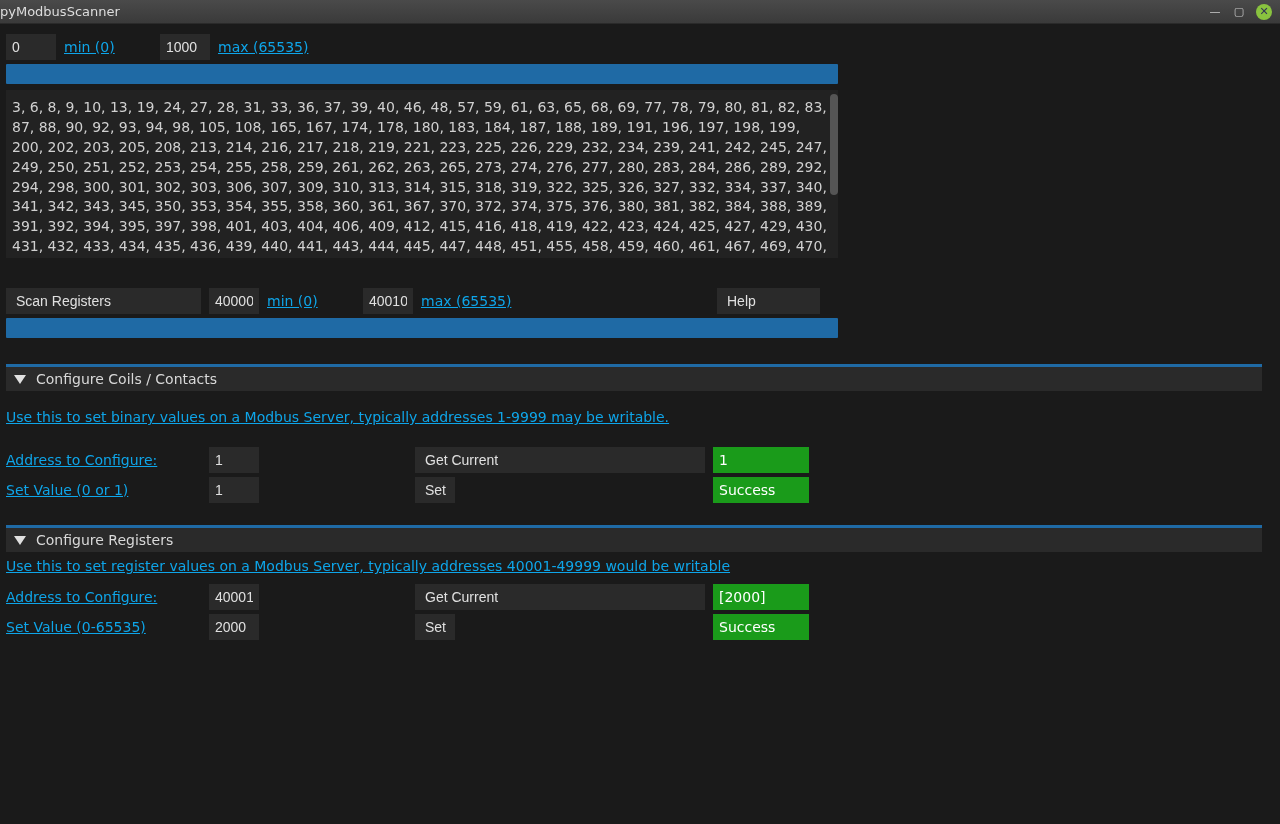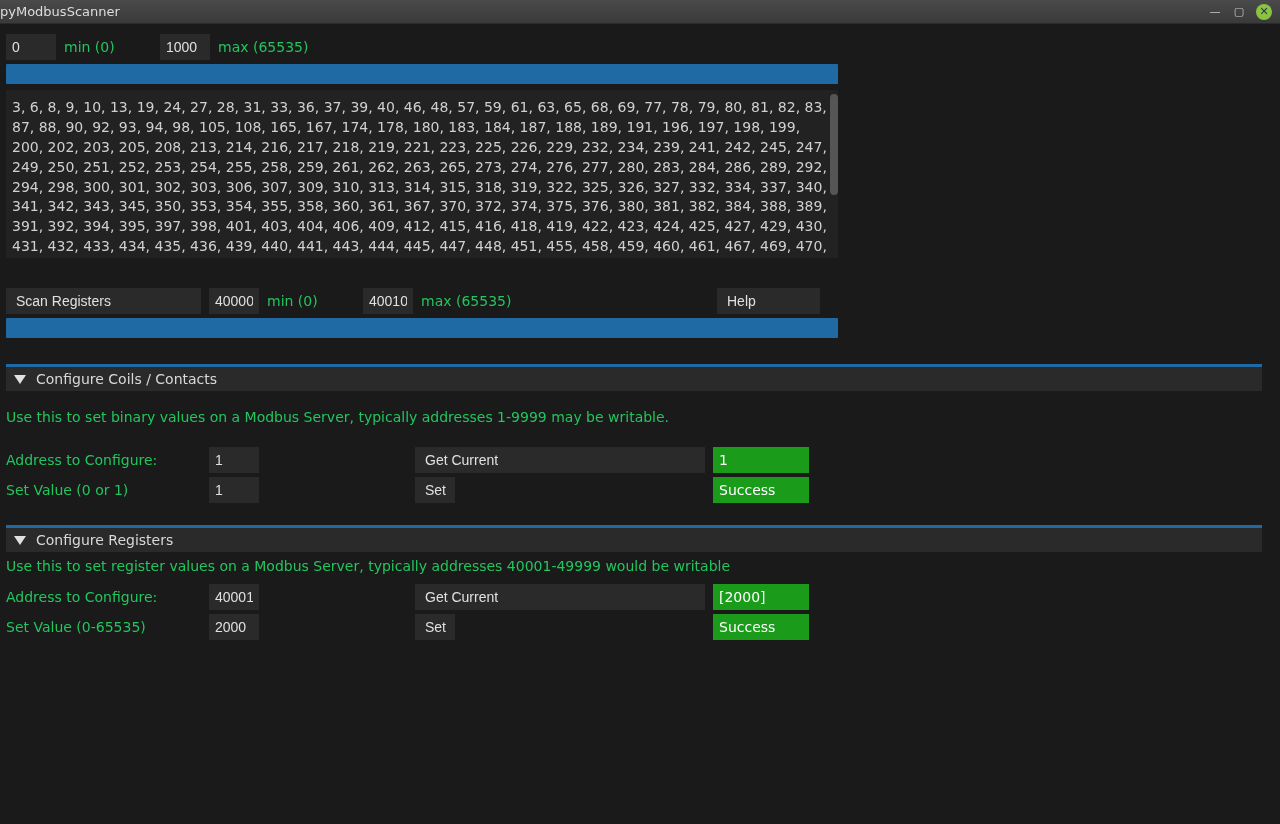--- a/index.html
+++ b/index.html
@@ -8,21 +8,21 @@
   .titlebar { height: 24px; background: linear-gradient(to bottom,#4a4a4a,#3a3a3a); display:flex; align-items:center; border-bottom:1px solid #2a2a2a; }
   .titlebar .title { flex:1; text-align:left; font-size:13px; color:#ddd; }
   .titlebar .ctrls { display:flex; gap:10px; padding-right:8px; align-items:center; }
   .ctrl { width:14px; height:14px; display:flex; align-items:center; justify-content:center; font-size:11px; color:#ccc; }
   .ctrl.close { width:16px; height:16px; border-radius:50%; background:#89c33f; color:#335; }
   
   .client { position:absolute; top:24px; left:0; right:0; bottom:0; background:#1a1a1a; padding:6px; overflow:hidden; }
   
   .btn { background:#2a2a2a; color:#e0e0e0; border:none; padding:5px 10px; font-size:14px; text-align:left; display:inline-flex; align-items:center; }
   .input { background:#2a2a2a; color:#e0e0e0; border:none; padding:5px 6px; font-size:14px; width:50px; }
-  .label { color:#22c55e; padding:5px 0; }
+  .label { color:#0ea5e9; padding:5px 0;text-decoration:underline; }
   .progress { background:#1f6aa5; height:20px; width:100%; border-radius:1px; }
   .outbox { background:#222; color:#d0d0d0; padding:8px 6px; line-height:1.42; font-size:14px; overflow:hidden; position:relative; }
   .scrollbar { position:absolute; right:0; top:4px; width:8px; height:60%; background:#555; border-radius:4px; }
   .section-sep { height:3px; background:#1f6aa5; margin:6px 0 0 0; }
   .collapse-hdr { background:#2a2a2a; display:flex; align-items:center; gap:10px; padding:4px 8px; margin-top:0; }
   .tri { width:0; height:0; border-left:6px solid transparent; border-right:6px solid transparent; border-top:9px solid #e0e0e0; }
   .row { display:flex; align-items:center; gap:8px; margin-top:4px; }
   .green { background:#1a9b1a; color:#fff; padding:5px 6px; }
   .scancol { width:840px; }
   .full { width:1256px; }

